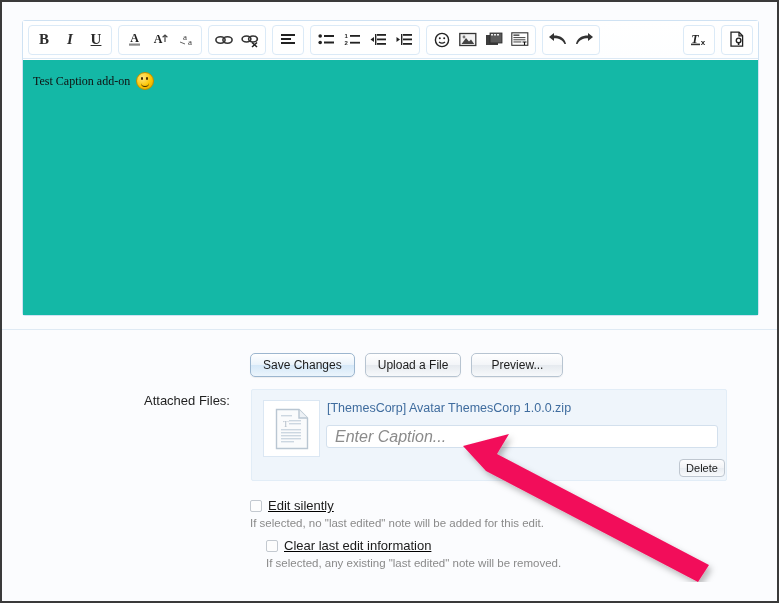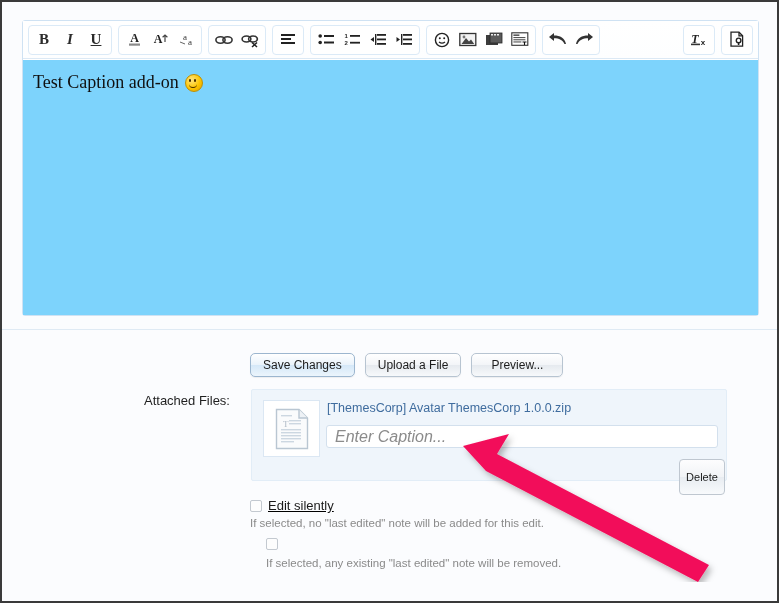--- a/index.html
+++ b/index.html
@@ -74,23 +74,23 @@
   .i-glyph { font-style: italic; font-family: "Liberation Serif", serif; font-size: 15px; font-weight: bold;}
   .u-glyph { text-decoration: underline; font-family: "Liberation Serif", serif; font-size: 15px; font-weight: bold;}
 
   .editor-body {
     position: absolute;
     left: 0; right: 0;
     top: 39px; bottom: 0;
     padding: 12px 10px;
     box-sizing: border-box;
     font-family: "Liberation Serif", serif;
-    font-size: 18px;
+    font-size: 12px;
     color: #101010;
-    background: #7dd3fc;
+    background: #14b8a6;
     overflow: hidden;
   }
   .caret-line { display: flex; align-items: center; gap: 6px; }
   .smiley {
     display: inline-block;
     width: 16px; height: 16px;
     border-radius: 50%;
     background: radial-gradient(circle at 35% 30%, #ffe680 0%, #fdc500 55%, #e0a000 100%);
     border: 1px solid #c08f00;
     position: relative;
@@ -218,21 +218,21 @@
     color: #454545;
     outline: none;
   }
   .caption-input::placeholder { color: #8b8b8b; font-style: italic; }
 
   .delete-btn {
     position: absolute;
     left: 677px;
     top: 457px;
     width: 46px;
-    height: 36px;
+    height: 18px;
     box-sizing: border-box;
     border: 1px solid #bfc7d0;
     border-radius: 4px;
     background: linear-gradient(to bottom, #fdfdfe 0%, #f1f3f6 50%, #e8ecf1 51%, #f8fafc 100%);
     font-size: 11px;
     color: #1b1b1b;
     display: flex;
     align-items: center;
     justify-content: center;
     cursor: pointer;
@@ -497,20 +497,21 @@
   <div class="delete-btn">Delete</div>
 
   <div class="cb-row one">
     <div class="cbox"></div>
     <div class="cb-label">Edit silently</div>
   </div>
   <div class="cb-hint one">If selected, no "last edited" note will be added for this edit.</div>
 
   <div class="cb-row two">
     <div class="cbox"></div>
+    <div class="cb-label">Clear last edit information</div>
   </div>
   <div class="cb-hint two">If selected, any existing "last edited" note will be removed.</div>
 
   <svg class="arrow-anno" viewBox="0 0 270 160" aria-hidden="true">
     <defs>
       <filter id="arrshadow" x="-25%" y="-25%" width="160%" height="160%">
         <feDropShadow dx="3" dy="4" stdDeviation="3" flood-color="#000000" flood-opacity="0.28"></feDropShadow>
       </filter>
     </defs>
     <path d="M6 24 L52 12 L40 32 L252 143 L241 160 L29 49 Z" fill="#f20d5a" filter="url(#arrshadow)"></path>

